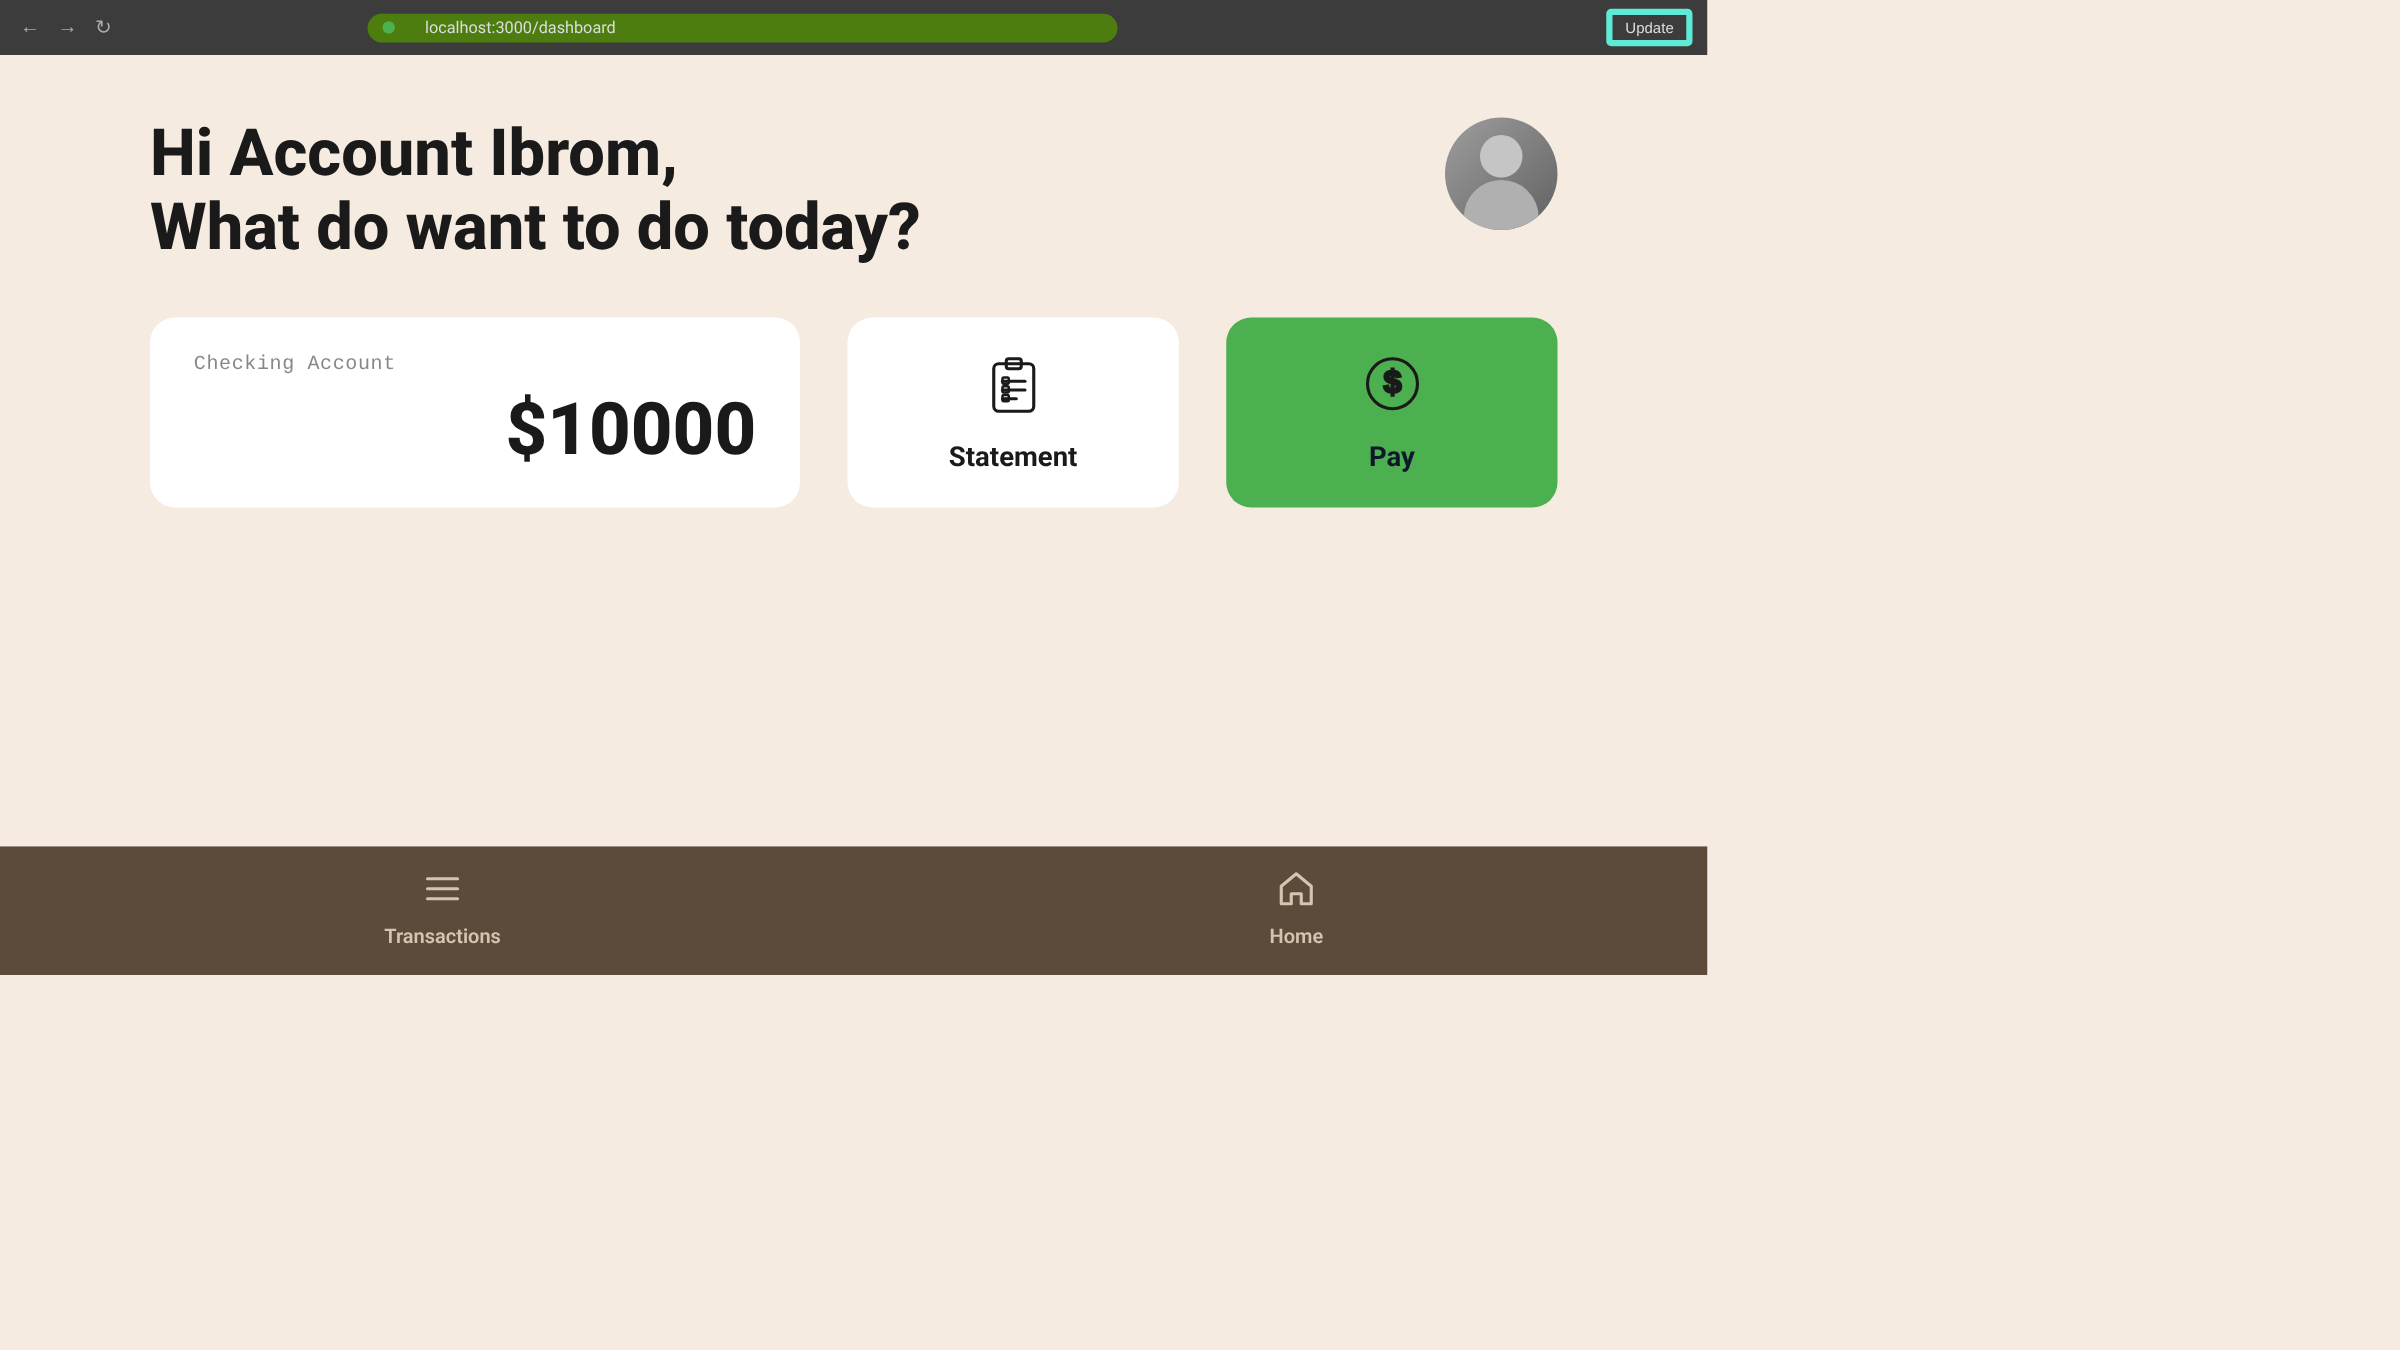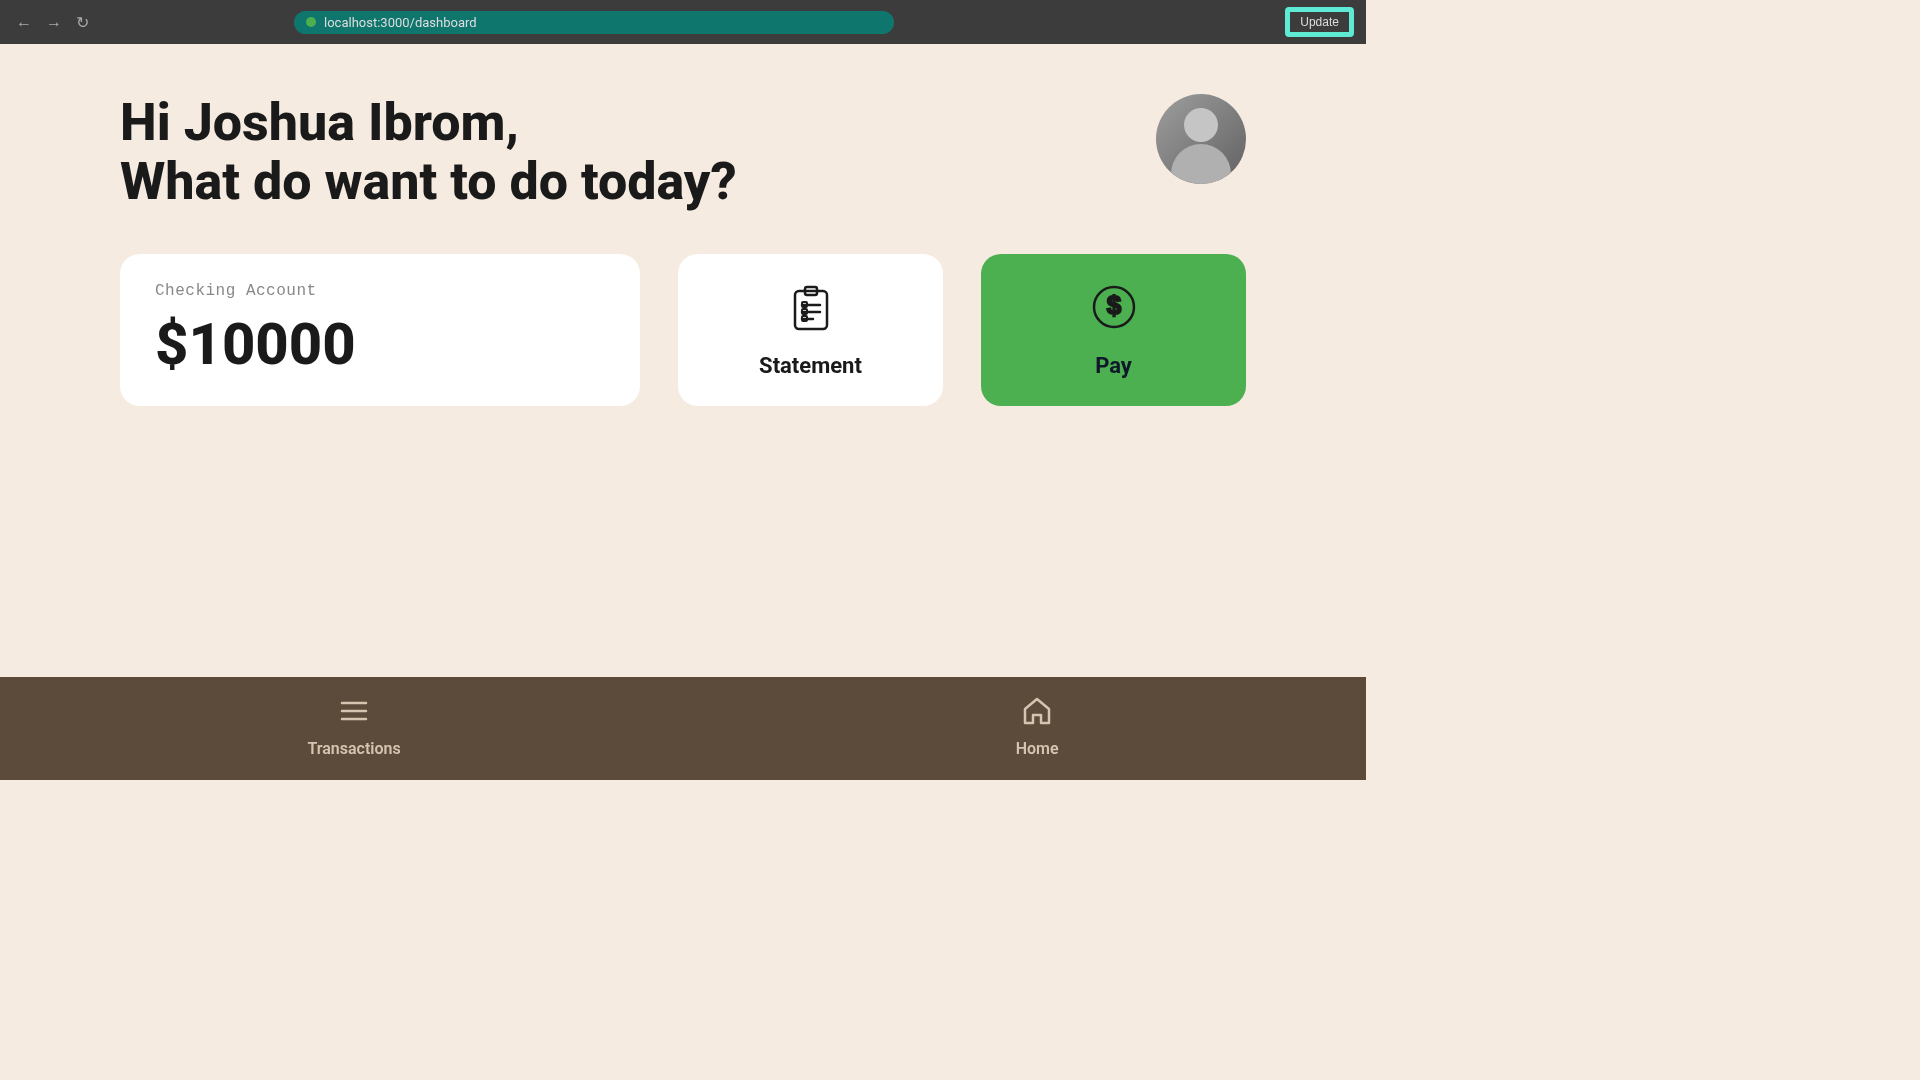--- a/index.html
+++ b/index.html
@@ -39,24 +39,24 @@
       color: #aaa;
       font-size: 16px;
       cursor: pointer;
       padding: 2px 4px;
     }
 
     .address-bar-container {
       flex: 1;
       display: flex;
       align-items: center;
-      background: #0f766e;
+      background: #4d7c0f;
       border-radius: 20px;
       padding: 4px 12px;
-      gap: 8px;
+      gap: 24px;
       max-width: 600px;
       margin: 16px auto;
     }
 
     .address-dot {
       width: 10px;
       height: 10px;
       border-radius: 50%;
       background: #4caf50;
       flex-shrink: 0;
@@ -182,20 +182,21 @@
       color: #888;
       font-family: 'Courier New', monospace;
       margin-bottom: 10px;
       letter-spacing: 0.5px;
     }
 
     .account-balance {
       font-size: 58px;
       font-weight: 800;
       color: #1a1a1a;
+      text-align: right;
     }
 
     
     .statement-card {
       background: #ffffff;
       border-radius: 20px;
       padding: 20px;
       flex: 1;
       display: flex;
       flex-direction: column;
@@ -314,21 +315,21 @@
   </div>
   <div class="browser-actions">
     <button class="update-btn">Update</button>
   </div>
 </div>
 
 <div class="app-container">
 
   <div class="header">
     <div class="greeting">
-      <span class="greeting-line1">Hi Joshua Ibrom,</span>
+      <span class="greeting-line1">Hi Account Ibrom,</span>
       <span class="greeting-line2">What do want to do today?</span>
     </div>
     <div class="avatar-placeholder"></div>
   </div>
 
   <div class="cards-row">
 
     <div class="checking-card">
       <span class="account-label">Checking Account</span>
       <span class="account-balance">$10000</span>

